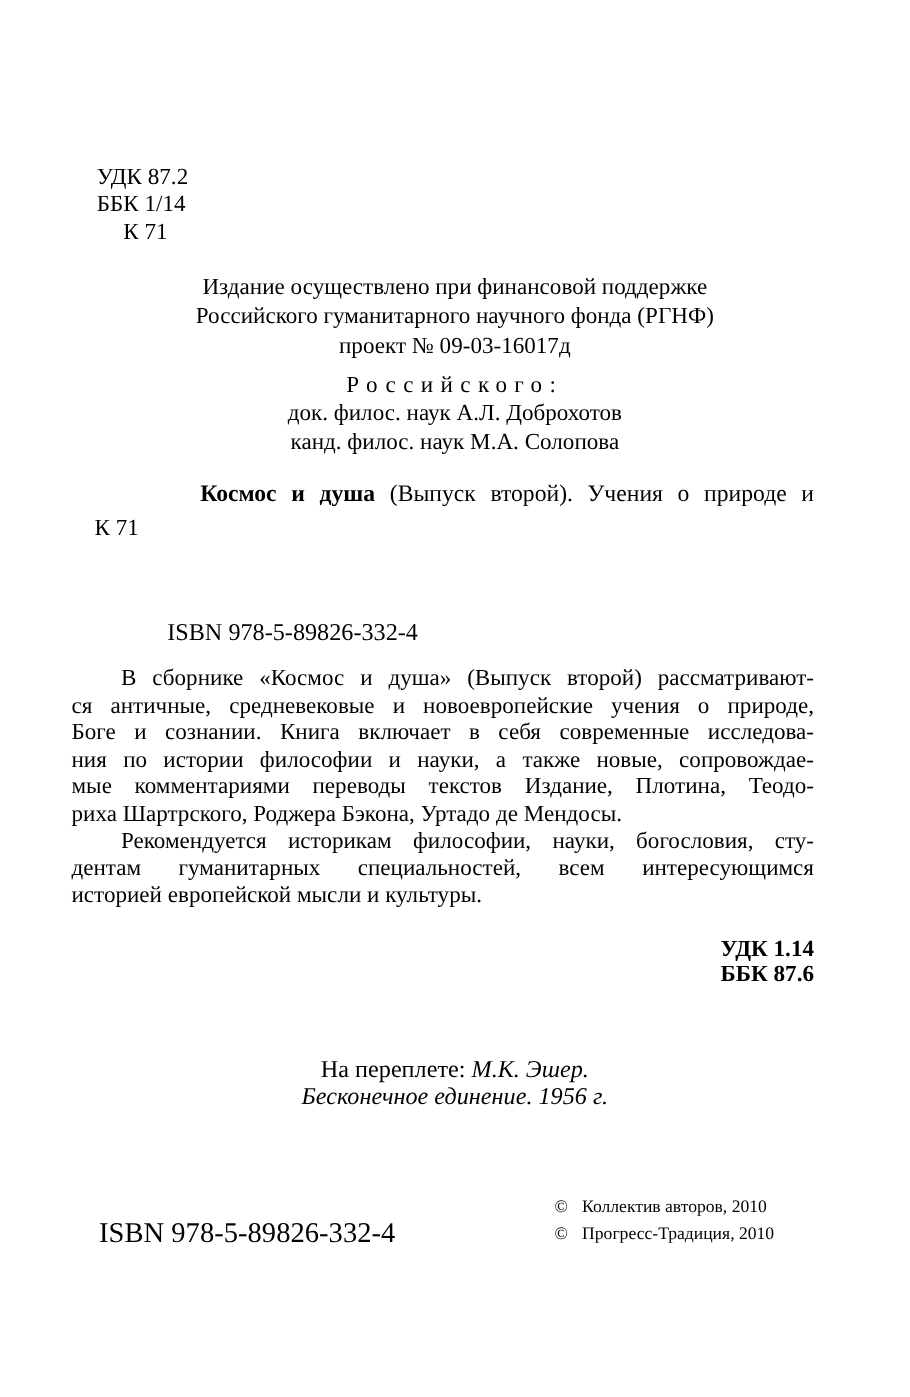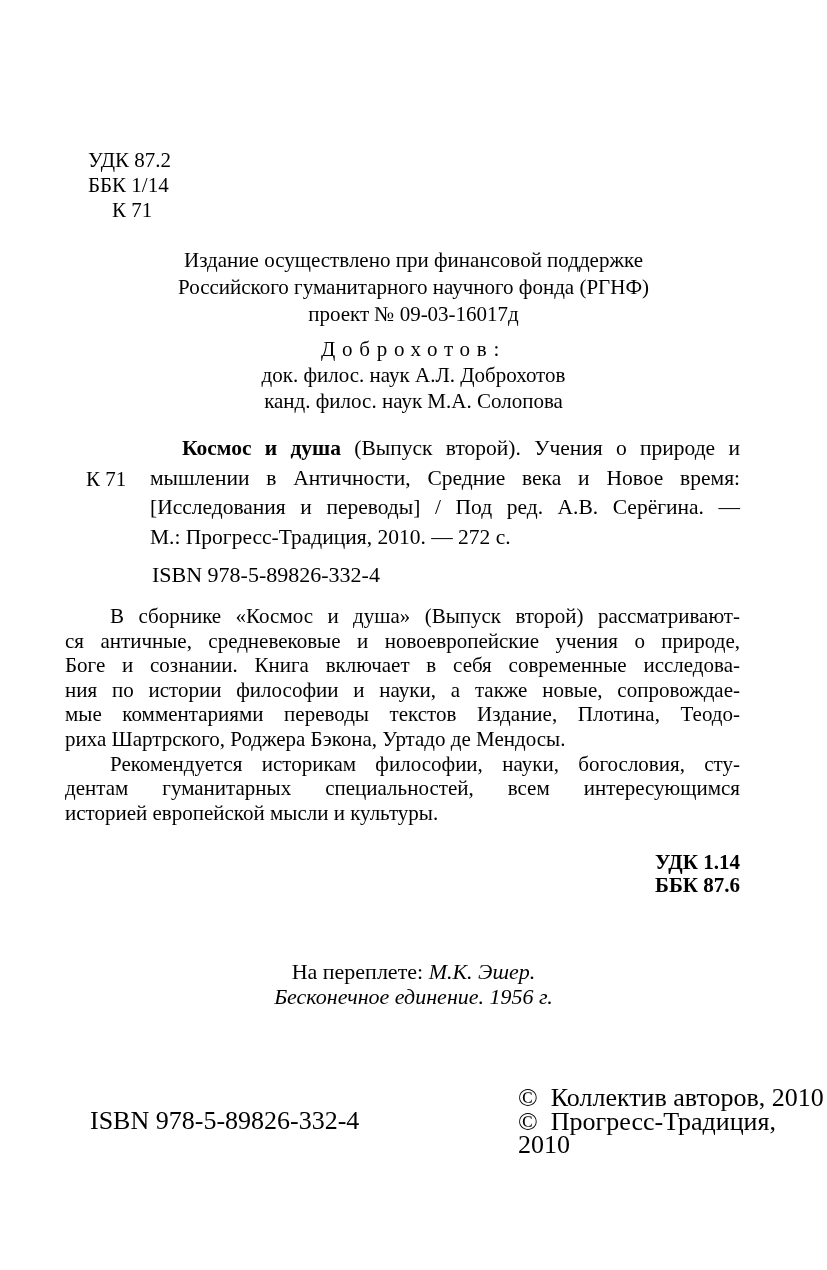--- a/index.html
+++ b/index.html
@@ -66,22 +66,22 @@
     font-weight: bold; text-align: right;
   }
 
   
   .cover-note { top: 960px; font-size: 22px; line-height: 24.5px; }
   .italic { font-style: italic; }
 
   
   .footer-isbn { left: 90px; top: 1106px; font-size: 26px; }
   .copyright {
-    left: 518px; top: 1086px;
-    font-size: 26px; line-height: 23.5px;
+    left: 504px; top: 1086px;
+    font-size: 16px; line-height: 23.5px;
   }
   .copy-txt { margin-left: 13px; }
 </style>
 </head>
 <body>
 
 <div class="page">
 
   <div class="abs top-codes">
     <div>УДК 87.2</div>
@@ -89,38 +89,33 @@
     <div class="code-indent">К 71</div>
   </div>
 
   <div class="abs centered-block funding">
       <div>Издание осуществлено при финансовой поддержке</div>
       <div>Российского гуманитарного научного фонда (РГНФ)</div>
       <div>проект № 09-03-16017д</div>
     </div>
 
   <div class="abs centered-block reviewers">
-    <div class="reviewers-heading">Доброхотов:</div>
+    <div class="reviewers-heading">Российского:</div>
     <div>
         <div>док. филос. наук А.Л. Доброхотов</div>
         <div>канд. филос. наук М.А. Солопова</div>
       </div>
   </div>
 
   <div class="abs entry-margin-code">К 71</div>
 
   <div class="abs entry">
     <div class="entry-first">
       <span class="bold">Космос и душа</span><span> (Выпуск второй). Учения о природе и</span>
     </div>
-    <div class="jlines">
-        <div>мышлении в Античности, Средние века и Новое время:</div>
-        <div>[Исследования и переводы] / Под ред. А.В. Серёгина. —</div>
-        <div>М.: Прогресс-Традиция, 2010. — 272 с.</div>
-      </div>
   </div>
 
   <div class="abs isbn-top">ISBN 978-5-89826-332-4</div>
 
   <div class="abs annotation">
     <div class="jlines indent-first">
         <div>В сборнике «Космос и душа» (Выпуск второй) рассматривают-</div>
         <div>ся античные, средневековые и новоевропейские учения о природе,</div>
         <div>Боге и сознании. Книга включает в себя современные исследова-</div>
         <div>ния по истории философии и науки, а также новые, сопровождае-</div>

